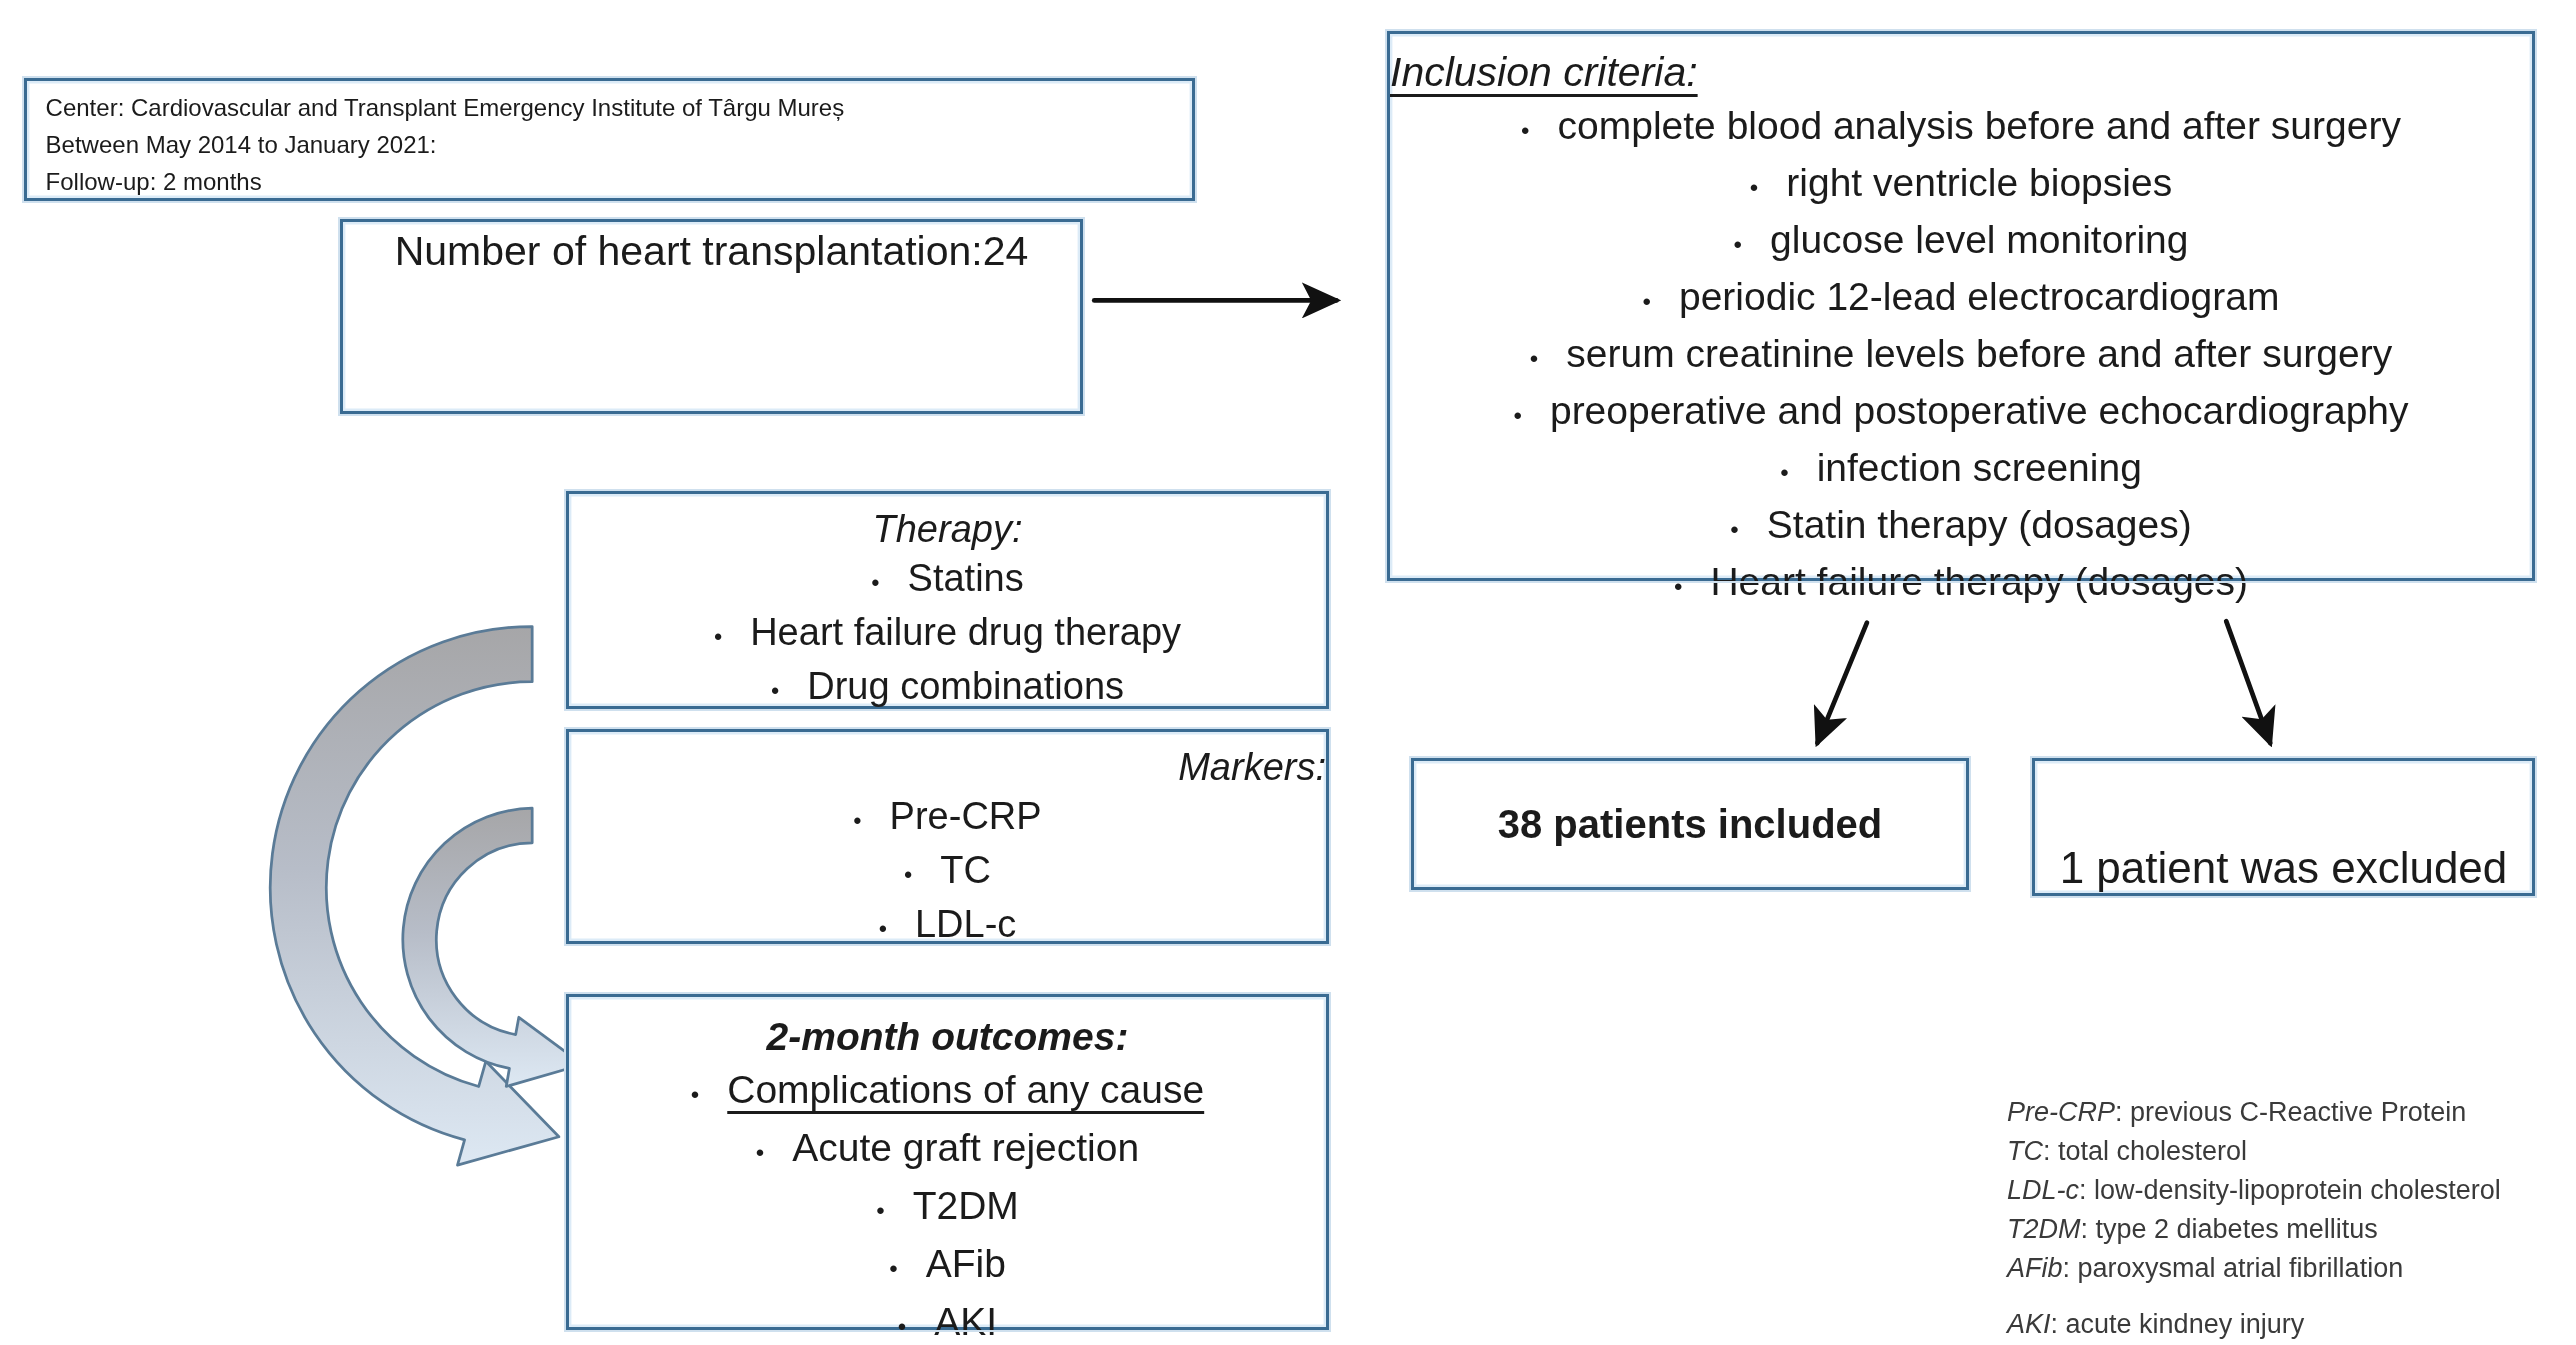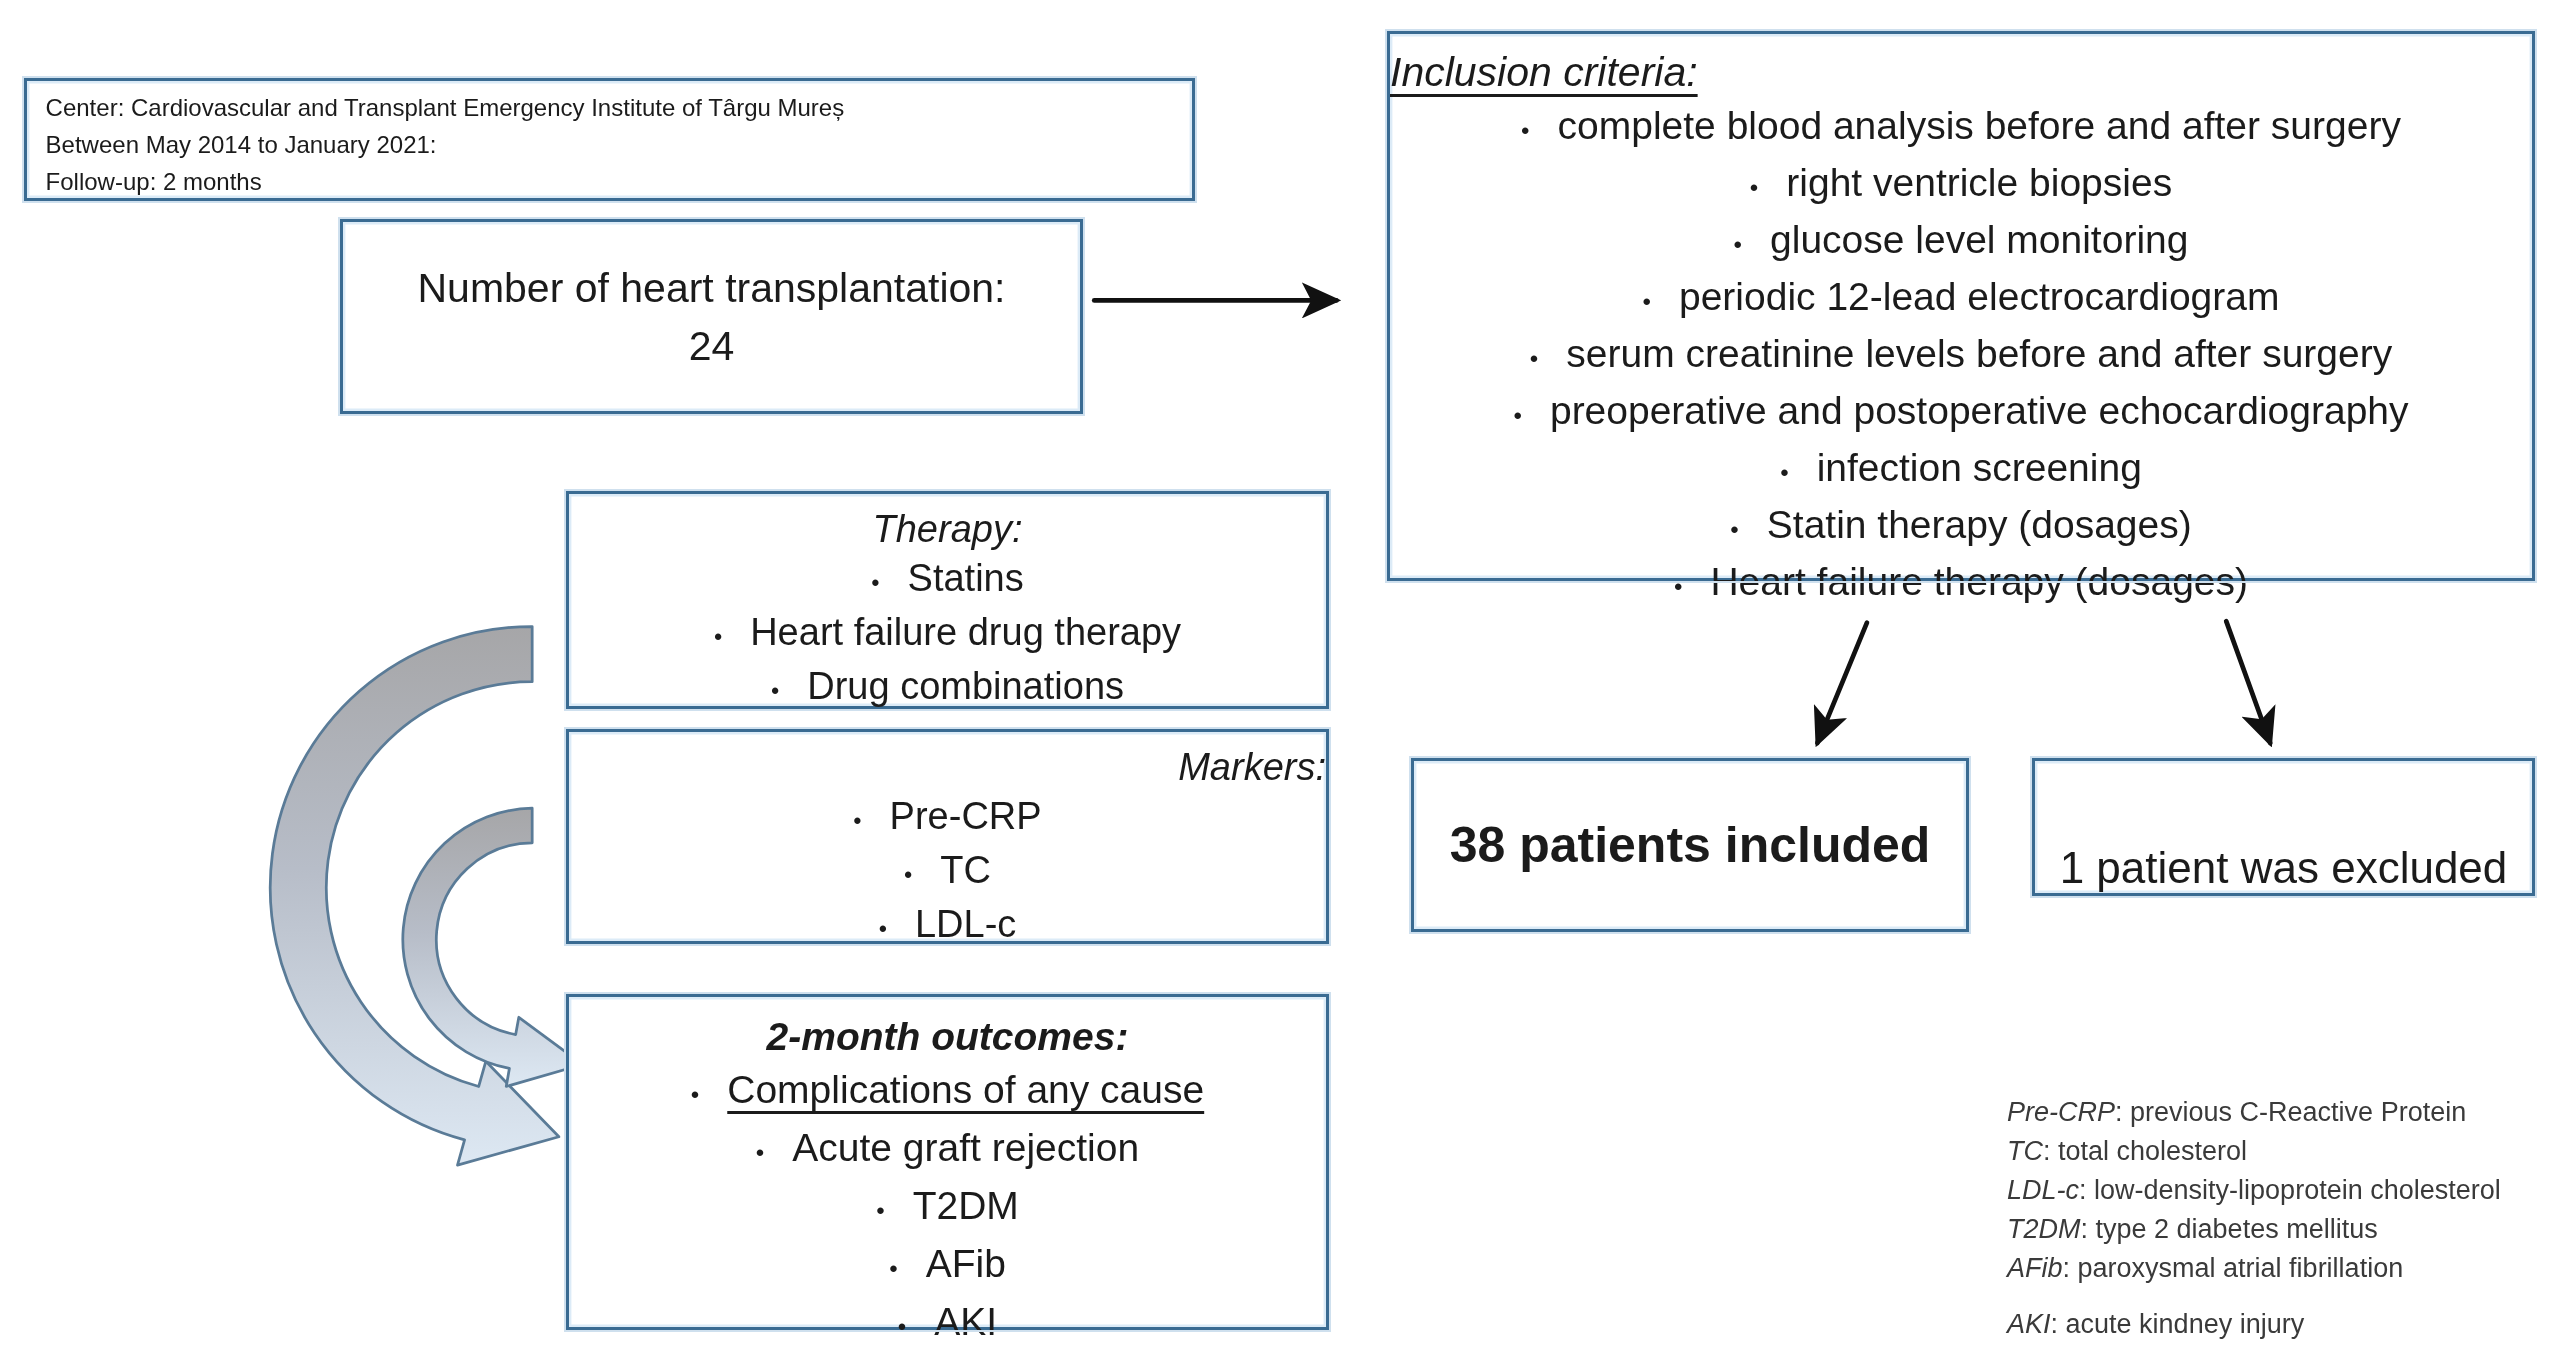--- a/index.html
+++ b/index.html
@@ -33,21 +33,21 @@
   
   .study-box {
     left: 23.6px; top: 78px; width: 1171px; height: 123px;
     padding: 7.9px 7.9px 0 19px;
     font-size: 24px; line-height: 37px;
   }
 
   
   .number-box {
     left: 340px; top: 219px; width: 743px; height: 195px;
-    display: flex; flex-direction: column; justify-content: center;
+    display: flex; flex-direction: row; justify-content: center;
     font-size: 41px; line-height: 58px; text-align: center;
   }
 
   
   .inclusion-box {
     left: 1387px; top: 31px; width: 1148px; height: 550px;
     padding-top: 11px; text-align: left;
   }
   .inclusion-box .box-title { font-size: 41px; line-height: 55px; }
   .inclusion-box .li { font-size: 39px; line-height: 52px; }
@@ -76,23 +76,23 @@
   
   .outcomes-box {
     left: 566px; top: 994px; width: 763px; height: 336px;
     padding-top: 12.6px; text-align: center;
   }
   .outcomes-box .box-title { font-size: 39px; line-height: 53px; }
   .outcomes-box .li { font-size: 39px; line-height: 53px; }
 
   
   .included-box {
-    left: 1411px; top: 758px; width: 558px; height: 174px;
+    left: 1411px; top: 758px; width: 558px; height: 132px;
     display: flex; align-items: center; justify-content: center;
-    font-size: 50px; font-weight: bold;
+    font-size: 40px; font-weight: bold;
   }
   .excluded-box {
     left: 2032px; top: 758px; width: 503px; height: 138px;
     display: flex; align-items: flex-end; justify-content: center;
     font-size: 44px;
   }
 
   
   .legend {
     position: absolute;

